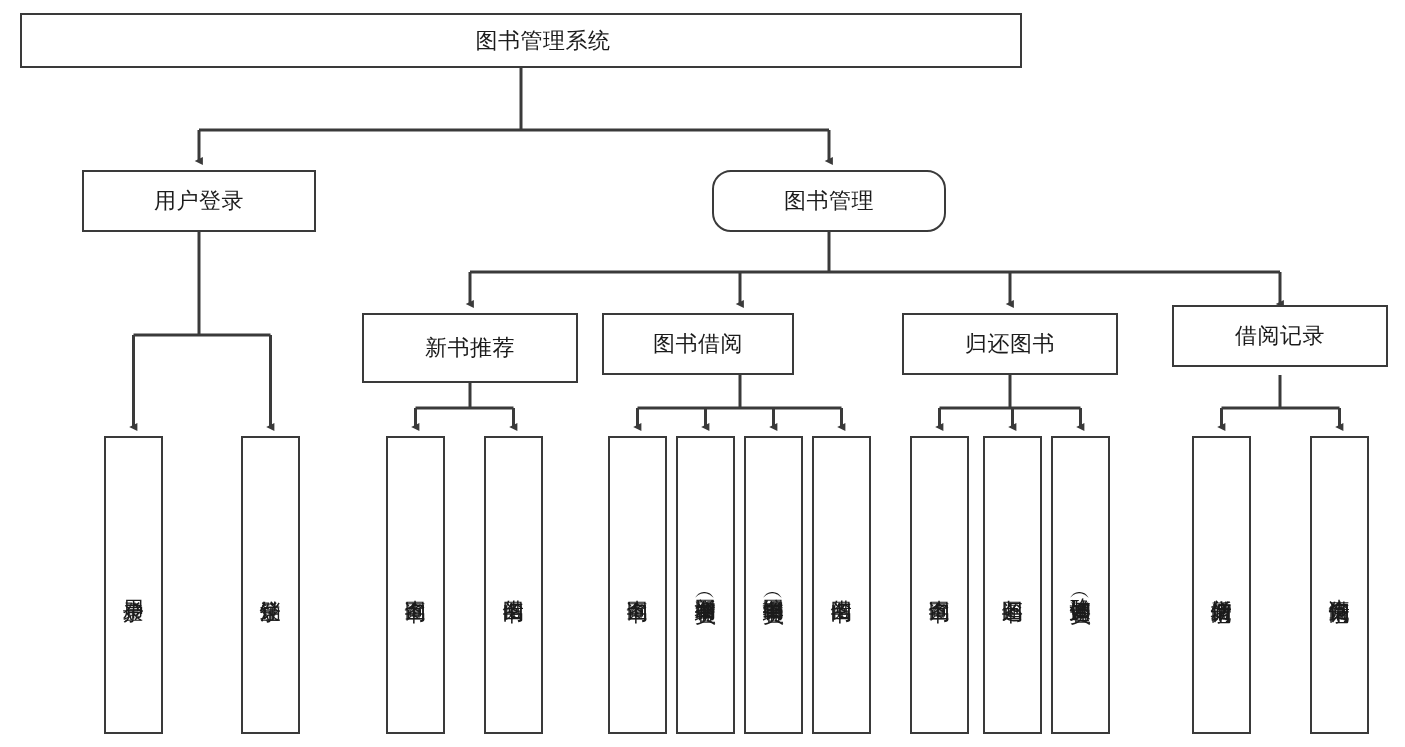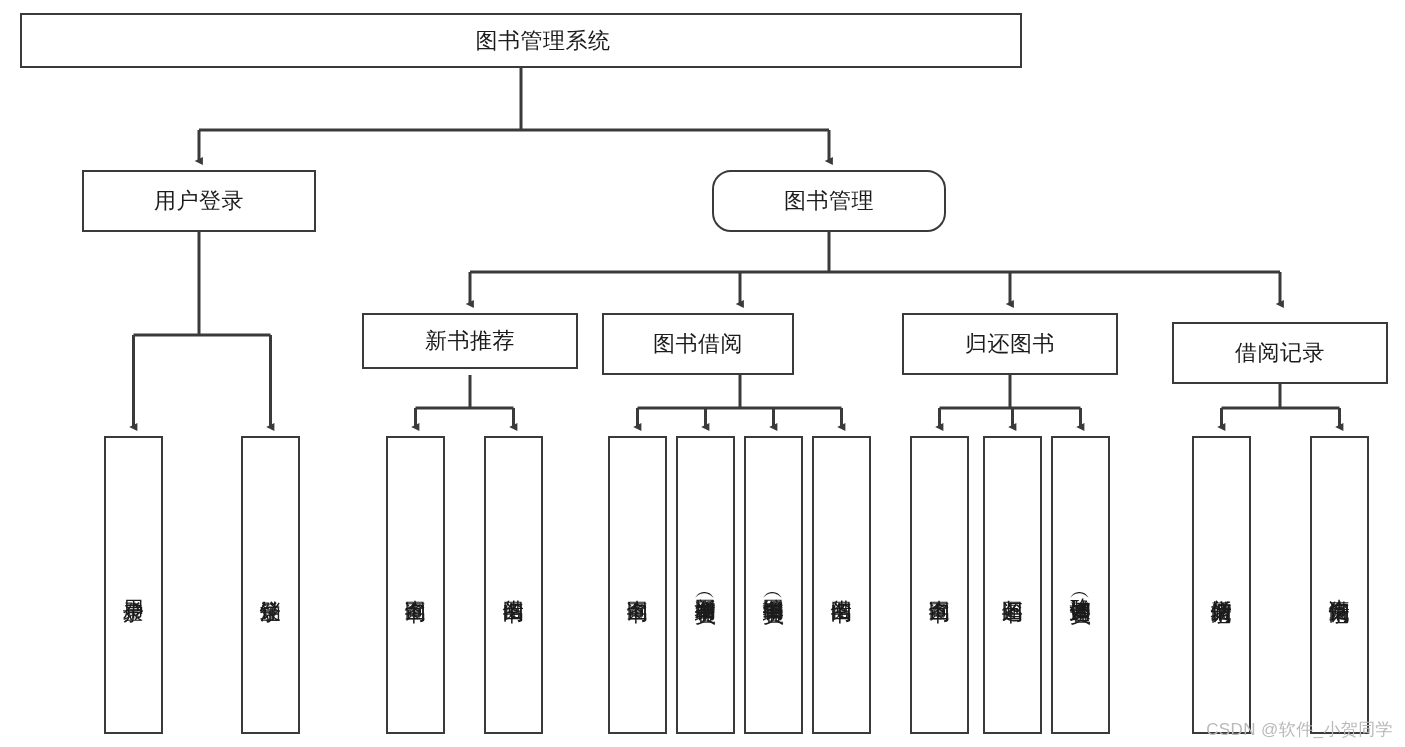--- a/index.html
+++ b/index.html
@@ -120,30 +120,30 @@
   <div id="node-layer">
       <div class="node node-root" style="left: 20px; top: 13px; width: 1002px; height: 55px; padding-left: 44px;">
         <span class="label">图书管理系统</span>
       </div>
       <div class="node node-l2" style="left: 82px; top: 170px; width: 234px; height: 62px;">
         <span class="label">用户登录</span>
       </div>
       <div class="node node-l2" style="left: 712px; top: 170px; width: 234px; height: 62px; border-radius: 19px;">
         <span class="label">图书管理</span>
       </div>
-      <div class="node node-l3" style="left: 362px; top: 313px; width: 216px; height: 56px;">
+      <div class="node node-l3" style="left: 362px; top: 313px; width: 216px; height: 70px;">
         <span class="label">新书推荐</span>
       </div>
       <div class="node node-l3" style="left: 602px; top: 313px; width: 192px; height: 62px; align-items: center;">
         <span class="label">图书借阅</span>
       </div>
       <div class="node node-l3" style="left: 902px; top: 313px; width: 216px; height: 62px;">
         <span class="label">归还图书</span>
       </div>
-      <div class="node node-l3" style="left: 1172px; top: 322px; width: 216px; height: 62px;">
+      <div class="node node-l3" style="left: 1172px; top: 305px; width: 216px; height: 62px;">
         <span class="label">借阅记录</span>
       </div>
       <div class="node node-leaf" style="left: 104px; top: 436px; width: 59px; height: 298px;">
         <span class="label">用户登录</span>
       </div>
       <div class="node node-leaf" style="left: 241px; top: 436px; width: 59px; height: 298px;">
         <span class="label">注销登录</span>
       </div>
       <div class="node node-leaf" style="left: 386px; top: 436px; width: 59px; height: 298px;">
         <span class="label">查询图书</span>
@@ -173,14 +173,13 @@
         <span class="label">确认归还（管理员）</span>
       </div>
       <div class="node node-leaf" style="left: 1192px; top: 436px; width: 59px; height: 298px;">
         <span class="label">新增借阅记录</span>
       </div>
       <div class="node node-leaf" style="left: 1310px; top: 436px; width: 59px; height: 298px;">
         <span class="label">查询借阅记录</span>
       </div>
     </div>
 
-  <div class="watermark">CSDN @软件_小贺同学</div>
 </div>
 
 </body></html>

